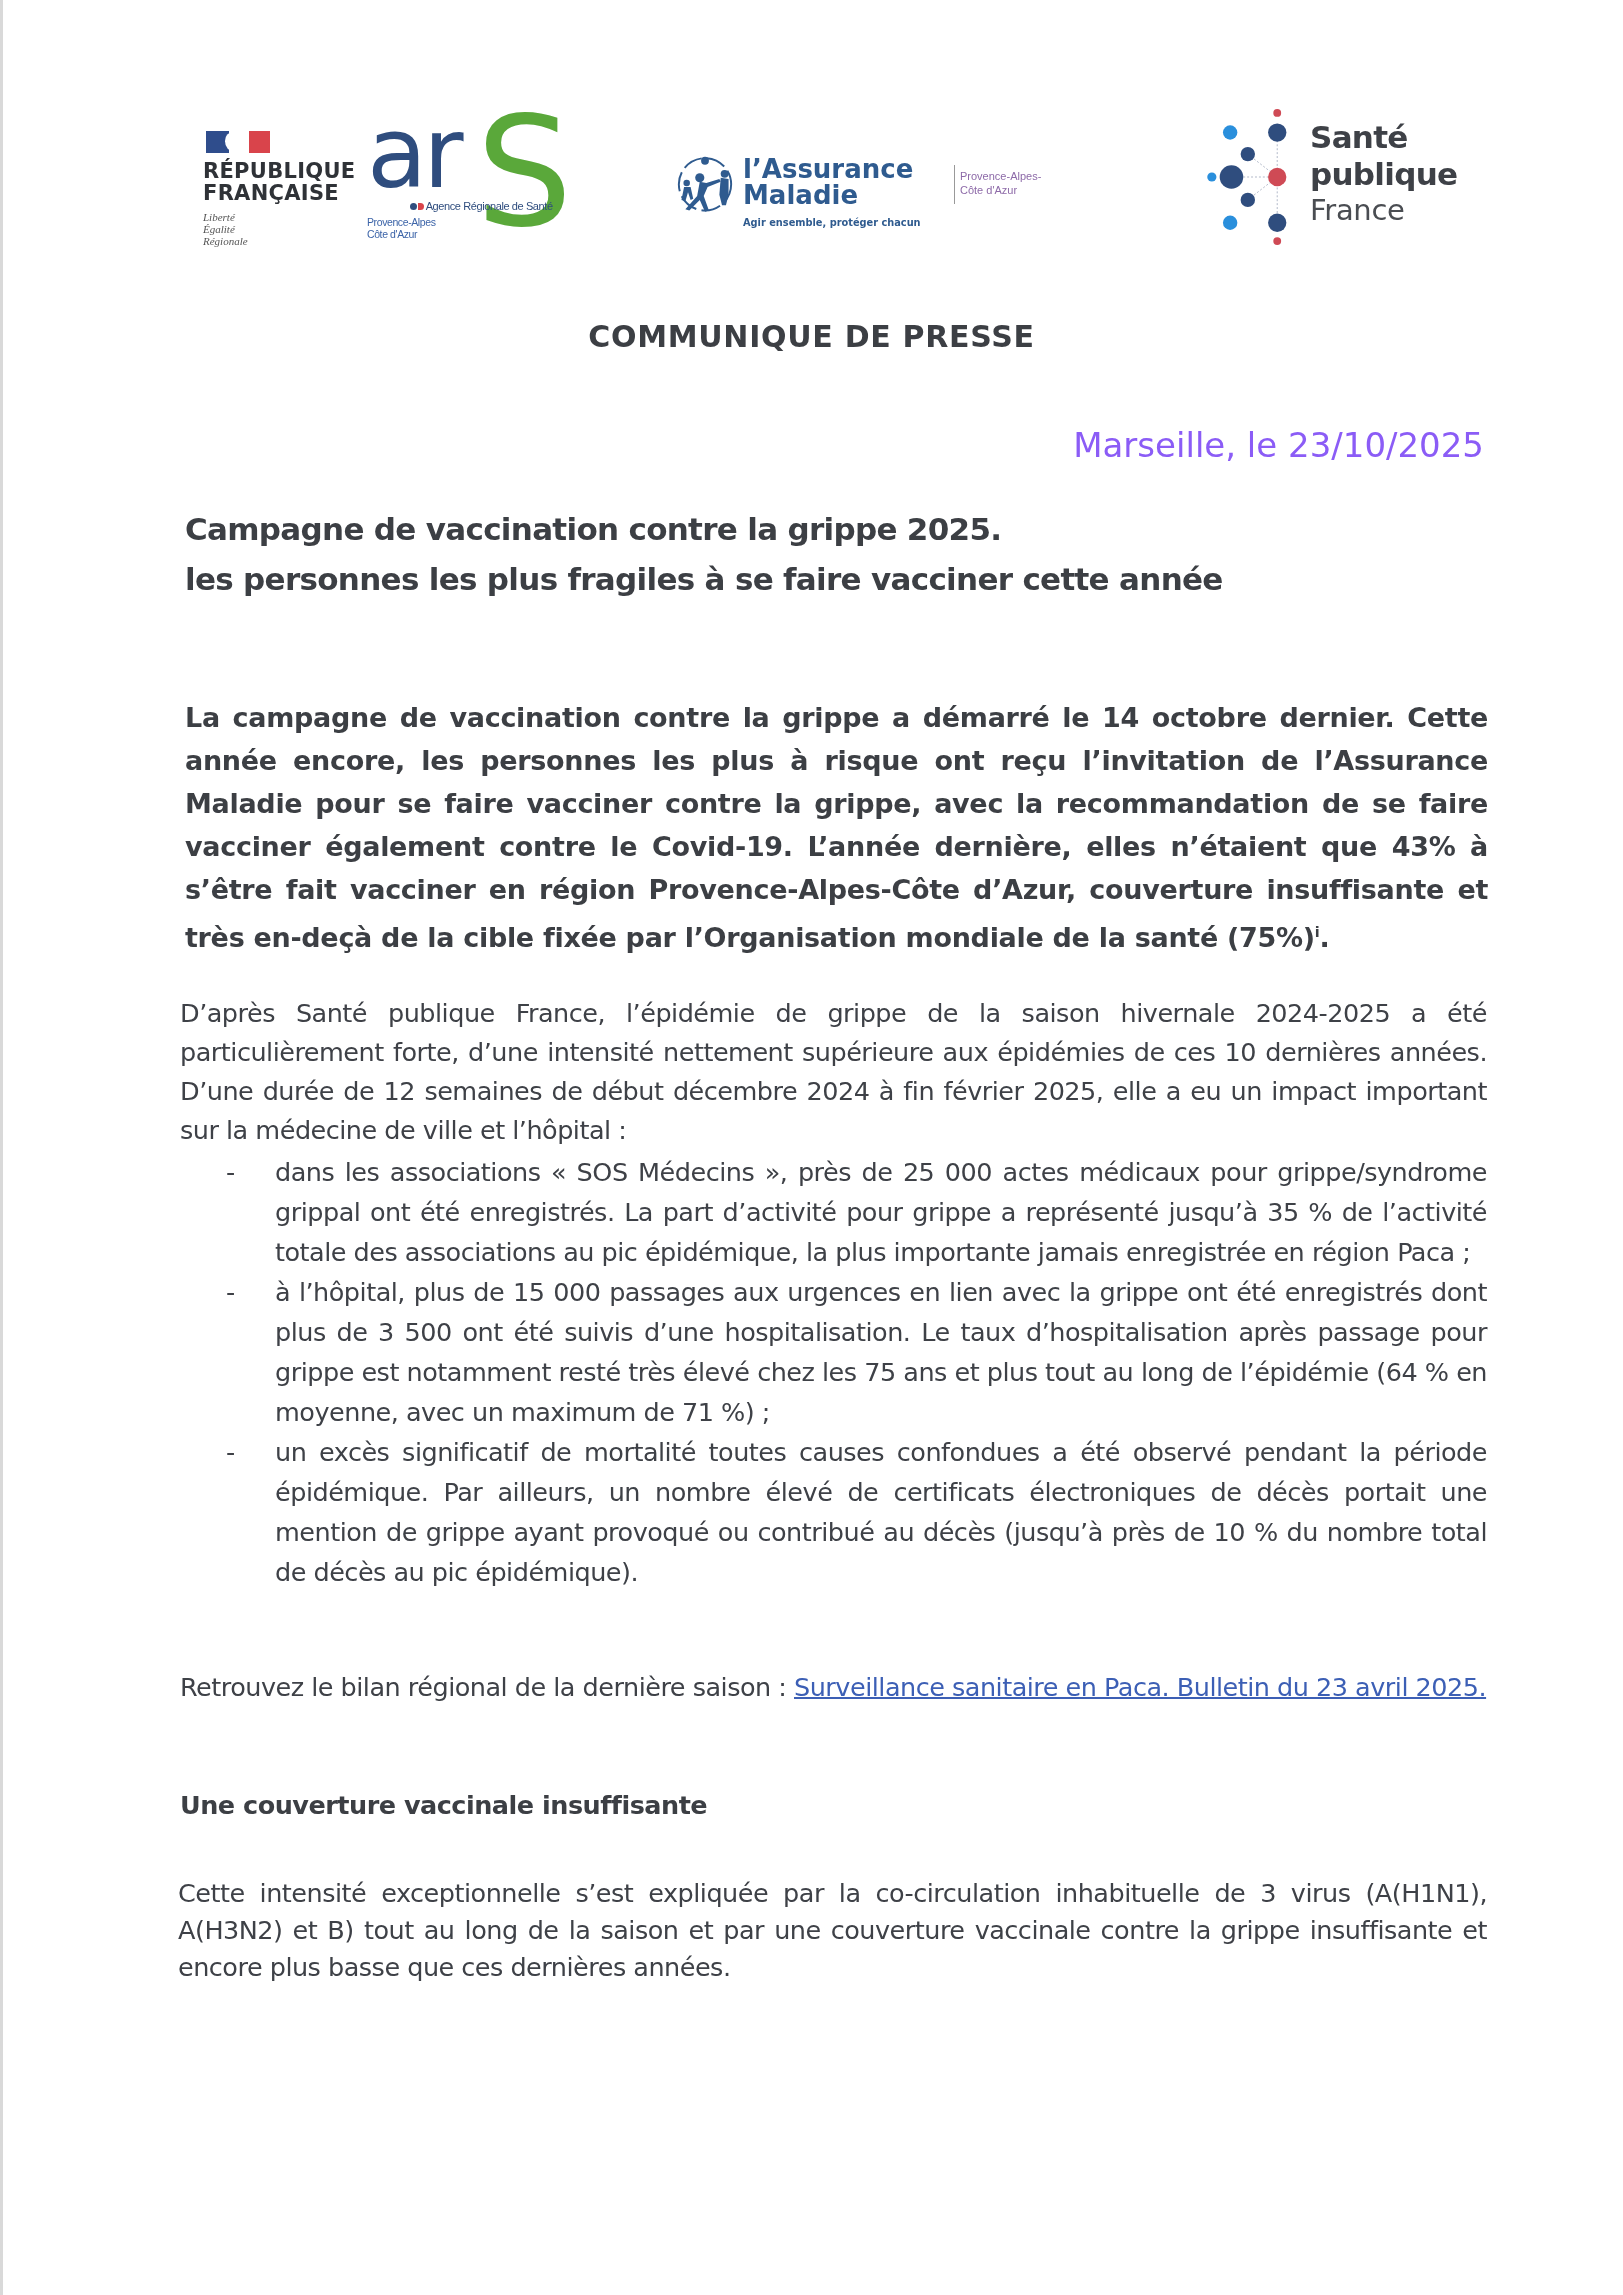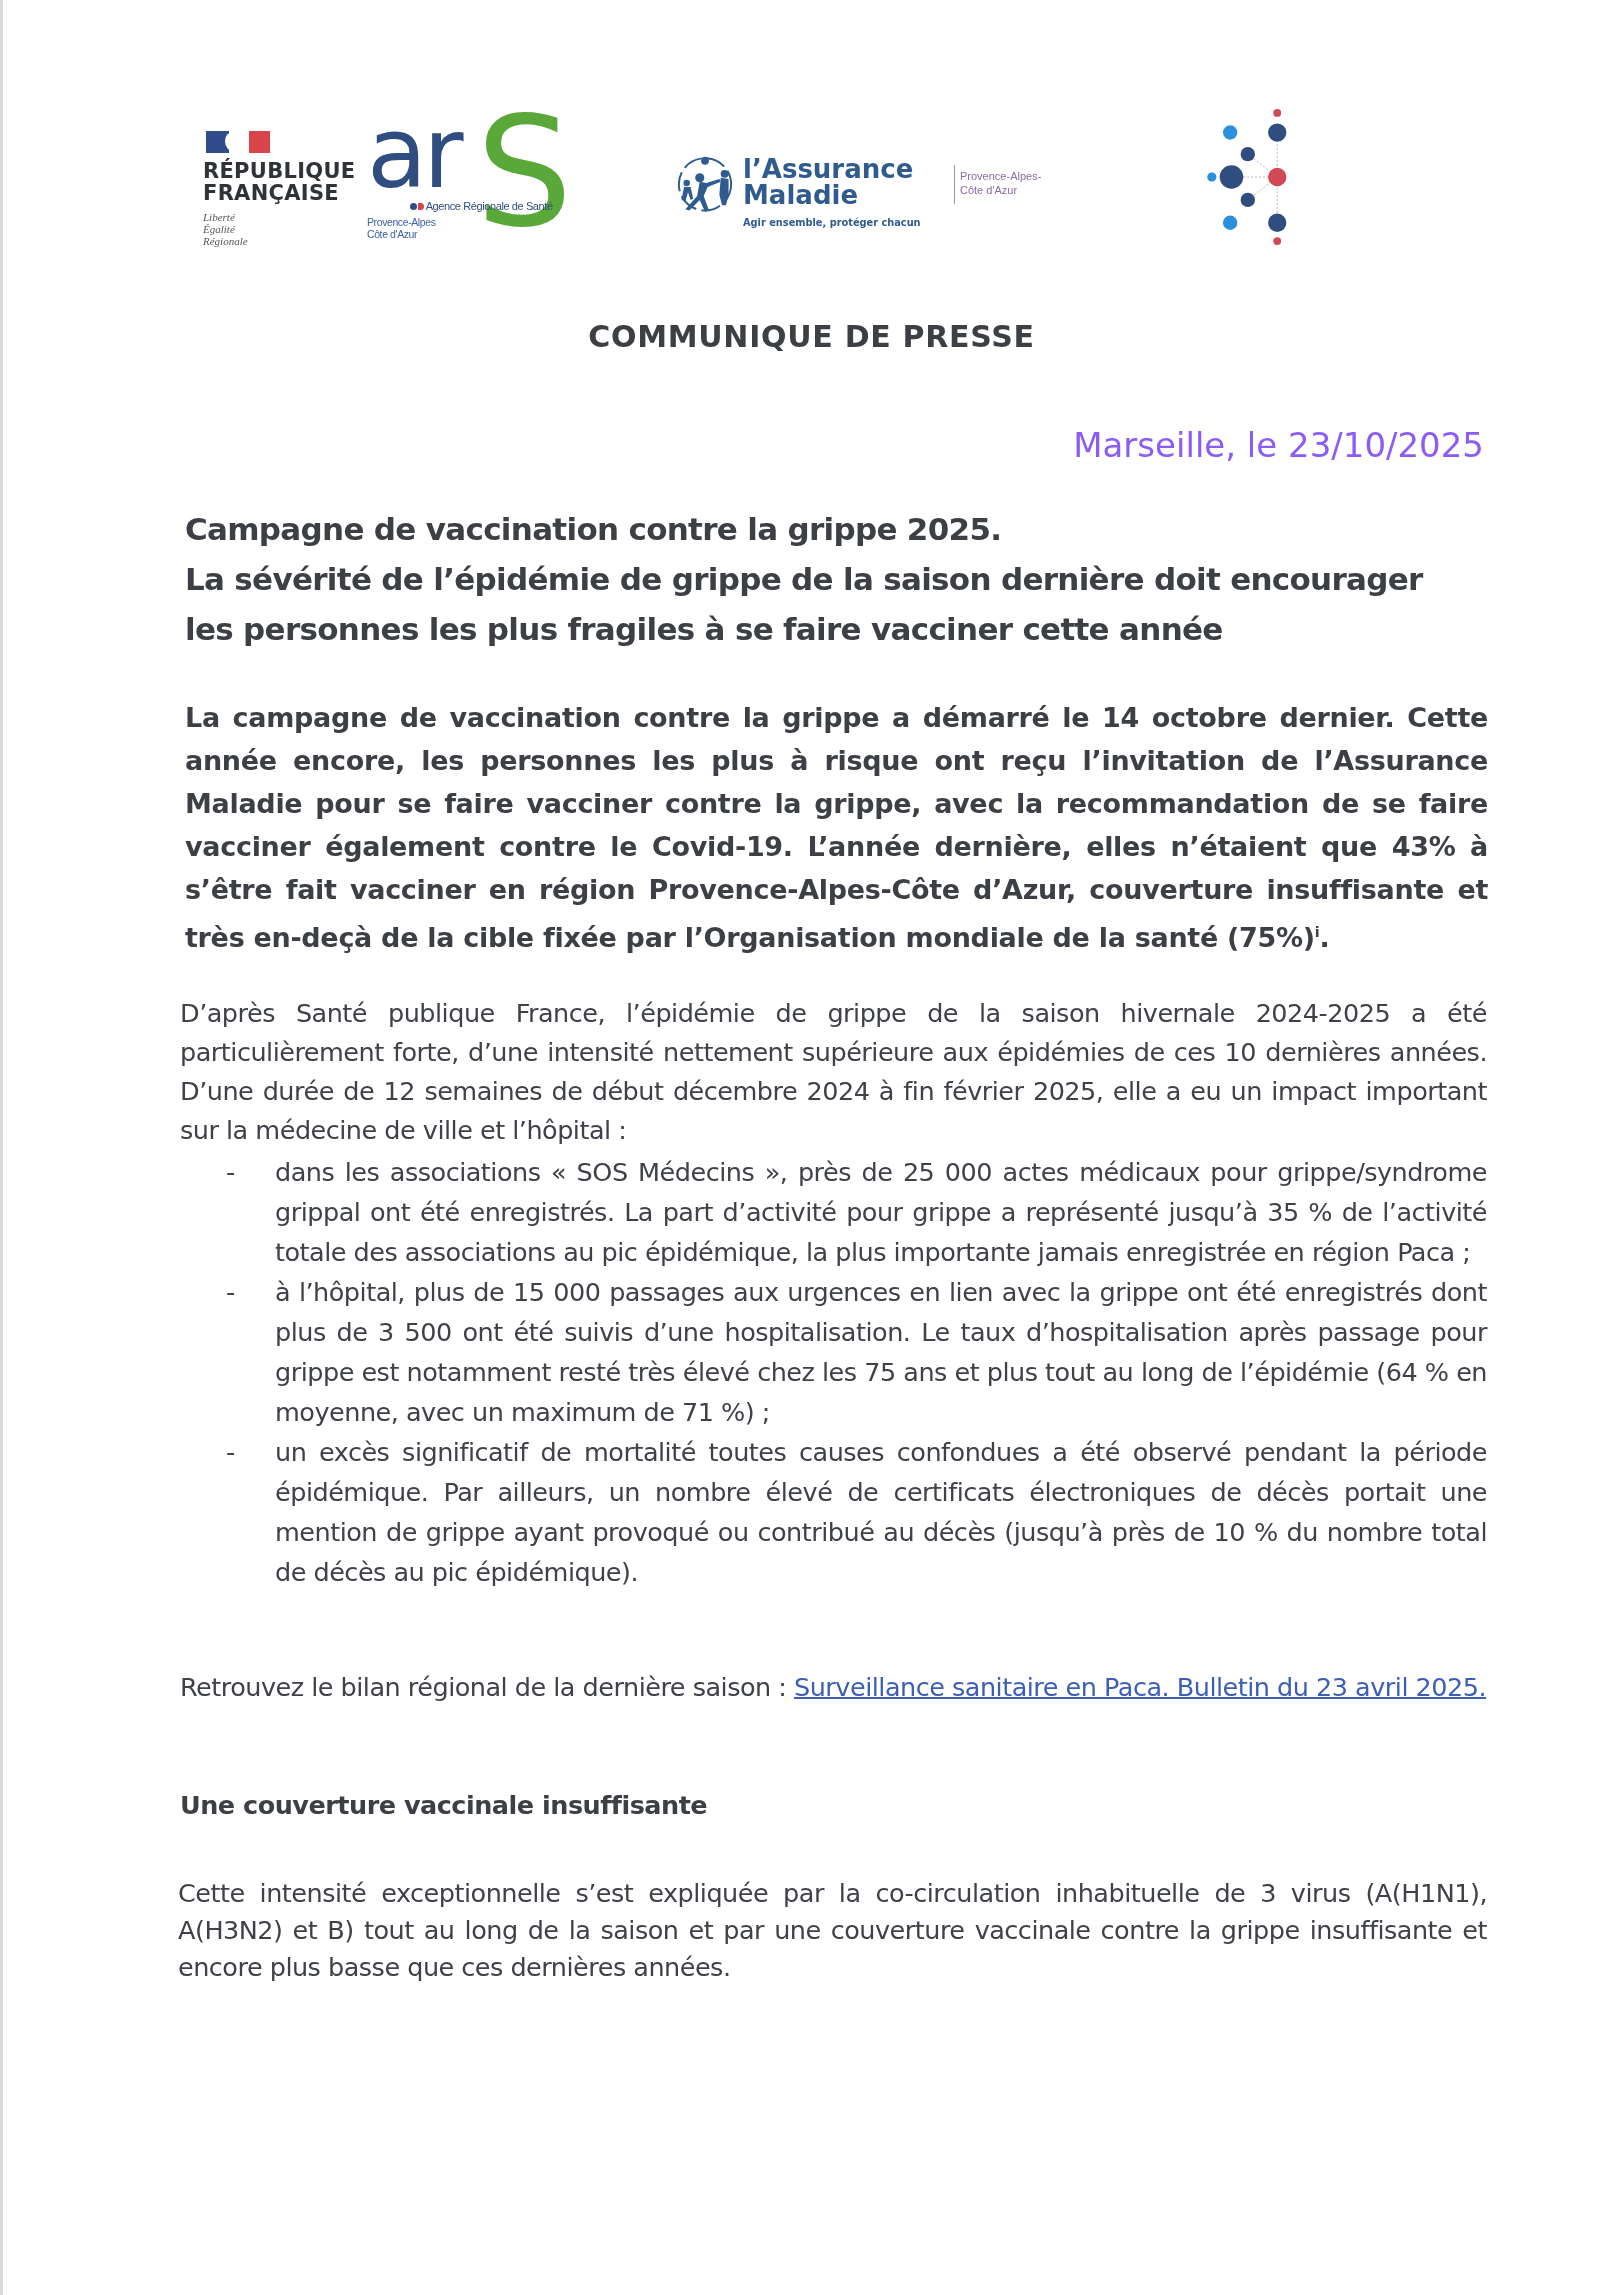--- a/index.html
+++ b/index.html
@@ -129,28 +129,32 @@
     <circle cx="40" cy="42" r="11" fill="#2a8fdc"></circle>
     <circle cx="67" cy="75" r="11" fill="#2f4d7e"></circle>
     <circle cx="12" cy="110" r="7" fill="#2a8fdc"></circle>
     <circle cx="42" cy="110" r="18" fill="#2f4d7e"></circle>
     <circle cx="112" cy="110" r="14" fill="#cf4a55"></circle>
     <circle cx="67" cy="145" r="11" fill="#2f4d7e"></circle>
     <circle cx="40" cy="180" r="11" fill="#2a8fdc"></circle>
     <circle cx="112" cy="180" r="14" fill="#2f4d7e"></circle>
     <circle cx="112" cy="208" r="6" fill="#cf4a55"></circle>
   </svg>
+  <div class="spf-text">
+    <div class="spf-sante">Santé</div>
+    <div class="spf-publique">publique</div>
+    <div class="spf-france">France</div>
+  </div>
 </div>
 
 <div class="press-label">COMMUNIQUE DE PRESSE</div>
 <div class="date">Marseille, le 23/10/2025</div>
 
 <div class="title">
   <div>Campagne de vaccination contre la grippe 2025.</div>
-  <div>La sévérité de l’épidémie de grippe de la saison dernière doit encourager</div>
   <div>les personnes les plus fragiles à se faire vacciner cette année</div>
 </div>
 
 <div class="lead"><span>La campagne de vaccination contre la grippe a démarré le 14 octobre dernier. Cette année encore, les personnes les plus à risque ont reçu l’invitation de l’Assurance Maladie pour se faire vacciner contre la grippe, avec la recommandation de se faire vacciner également contre le Covid-19. L’année dernière, elles n’étaient que 43% à s’être fait vacciner en région Provence-Alpes-Côte d’Azur, couverture insuffisante et très en-deçà de la cible fixée par l’Organisation mondiale de la santé (75%)</span><sup>i</sup><span>.</span></div>
 
 <div class="body-text para1">D’après Santé publique France, l’épidémie de grippe de la saison hivernale 2024-2025 a été particulièrement forte, d’une intensité nettement supérieure aux épidémies de ces 10 dernières années. D’une durée de 12 semaines de début décembre 2024 à fin février 2025, elle a eu un impact important sur la médecine de ville et l’hôpital :</div>
 
 <ul class="body-text bullets">
   <li><span class="dash">-</span><span>dans les associations « SOS Médecins », près de 25 000 actes médicaux pour grippe/syndrome grippal ont été enregistrés. La part d’activité pour grippe a représenté jusqu’à 35 % de l’activité totale des associations au pic épidémique, la plus importante jamais enregistrée en région Paca ;</span></li>
   <li><span class="dash">-</span><span>à l’hôpital, plus de 15 000 passages aux urgences en lien avec la grippe ont été enregistrés dont plus de 3 500 ont été suivis d’une hospitalisation. Le taux d’hospitalisation après passage pour grippe est notamment resté très élevé chez les 75 ans et plus tout au long de l’épidémie (64 % en moyenne, avec un maximum de 71 %) ;</span></li>

